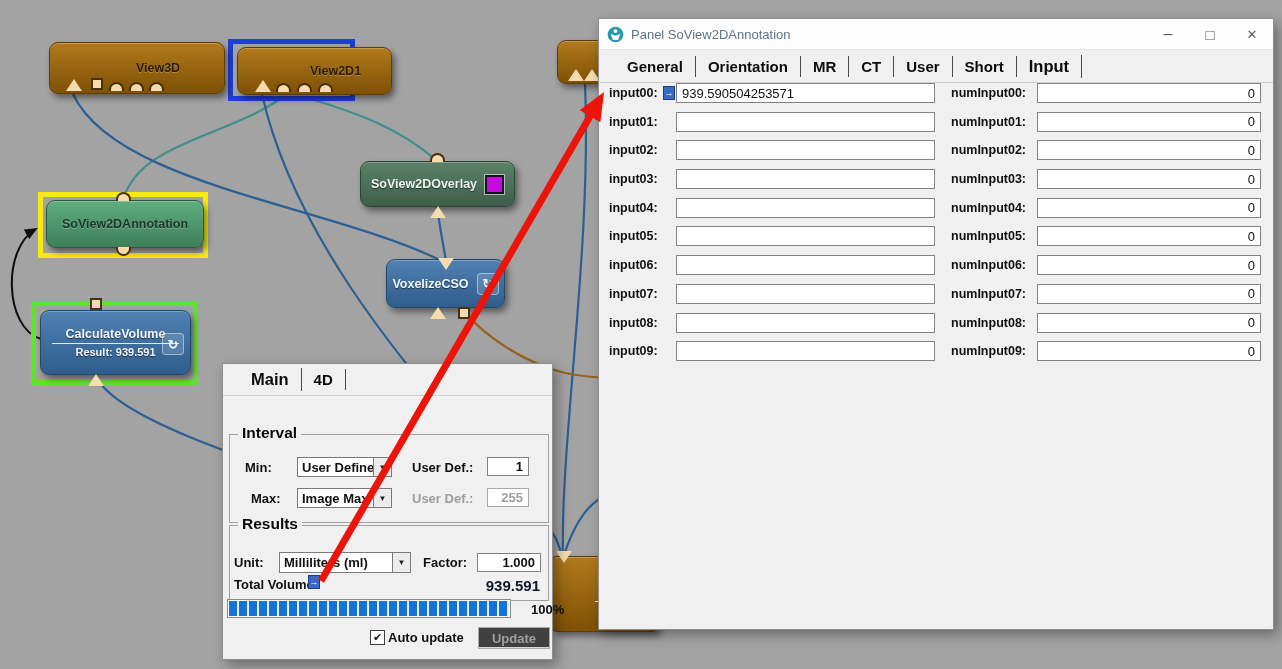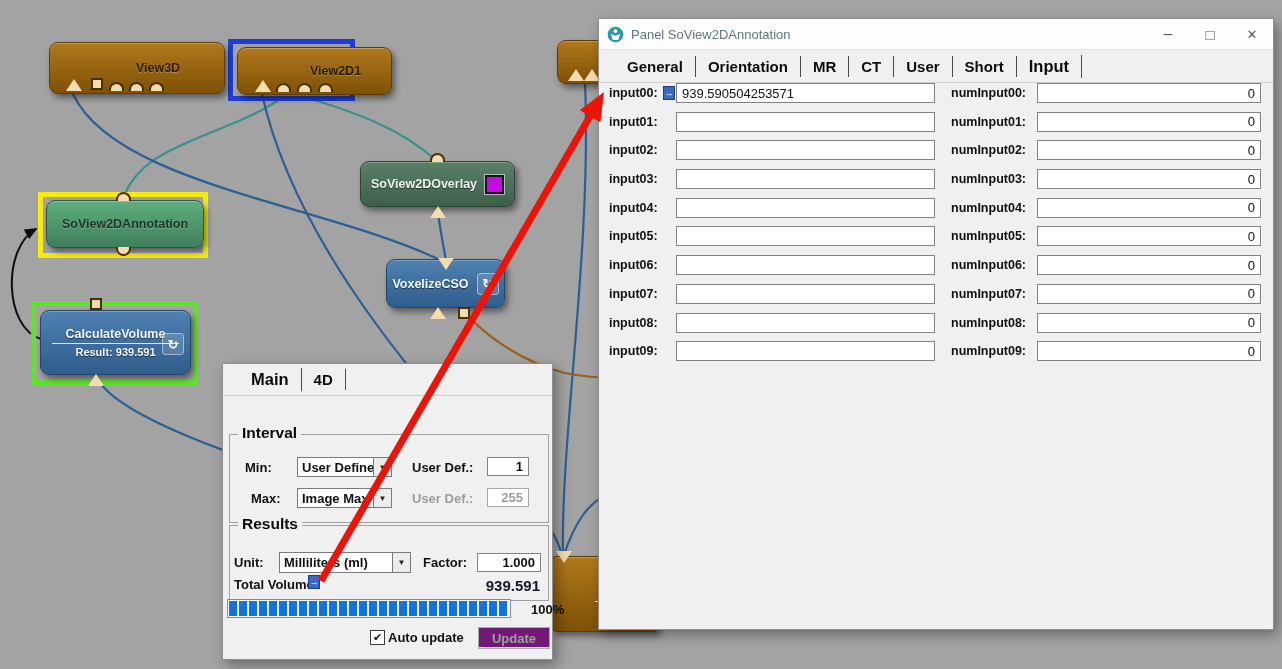--- a/index.html
+++ b/index.html
@@ -94,21 +94,21 @@
   .rval{position:absolute;font-size:15px;font-weight:bold;color:#0f172a;}
   .conn{width:12px;height:14px;background:#3a68c4;border:1px solid #1c3c86;box-sizing:border-box;
         display:flex;align-items:center;justify-content:center;}
   .conn::before{content:"→";color:#fff;font-size:9px;font-weight:bold;}
   .progress{position:absolute;border:1px solid #8a8a8a;background:#fff;padding:1px;box-sizing:border-box;}
   .progress .chunks{width:100%;height:100%;
     background:repeating-linear-gradient(90deg,#1473d8 0 8px,#eef0f2 8px 10px);}
   .cb{position:absolute;width:13px;height:13px;background:#fff;border:1px solid #3c3c3c;
       display:flex;align-items:center;justify-content:center;}
   .cb::before{content:"✔";font-size:11px;color:#111;margin-top:-1px;}
-  .pushbtn{position:absolute;background:#701a75;border:1px solid #a9a9a9;color:#9f9f9f;
+  .pushbtn{position:absolute;background:#404040;border:1px solid #a9a9a9;color:#9f9f9f;
            font-size:13px;font-weight:bold;display:flex;align-items:center;justify-content:center;
            box-shadow:inset 0 -1px 0 #d8d8d8;}
 
   
   .rows{position:absolute;left:10px;top:64px;right:12px;}
   .irow{display:flex;align-items:center;height:20px;margin-bottom:8.7px;}
   .irow .rl{width:54px;font-size:12.5px;font-weight:bold;color:#101010;white-space:nowrap;}
   .irow .slot{width:13px;display:flex;}
   .irow .f1{flex:1;height:20px;position:static;font-weight:normal;}
   .irow .g{width:16px;}

